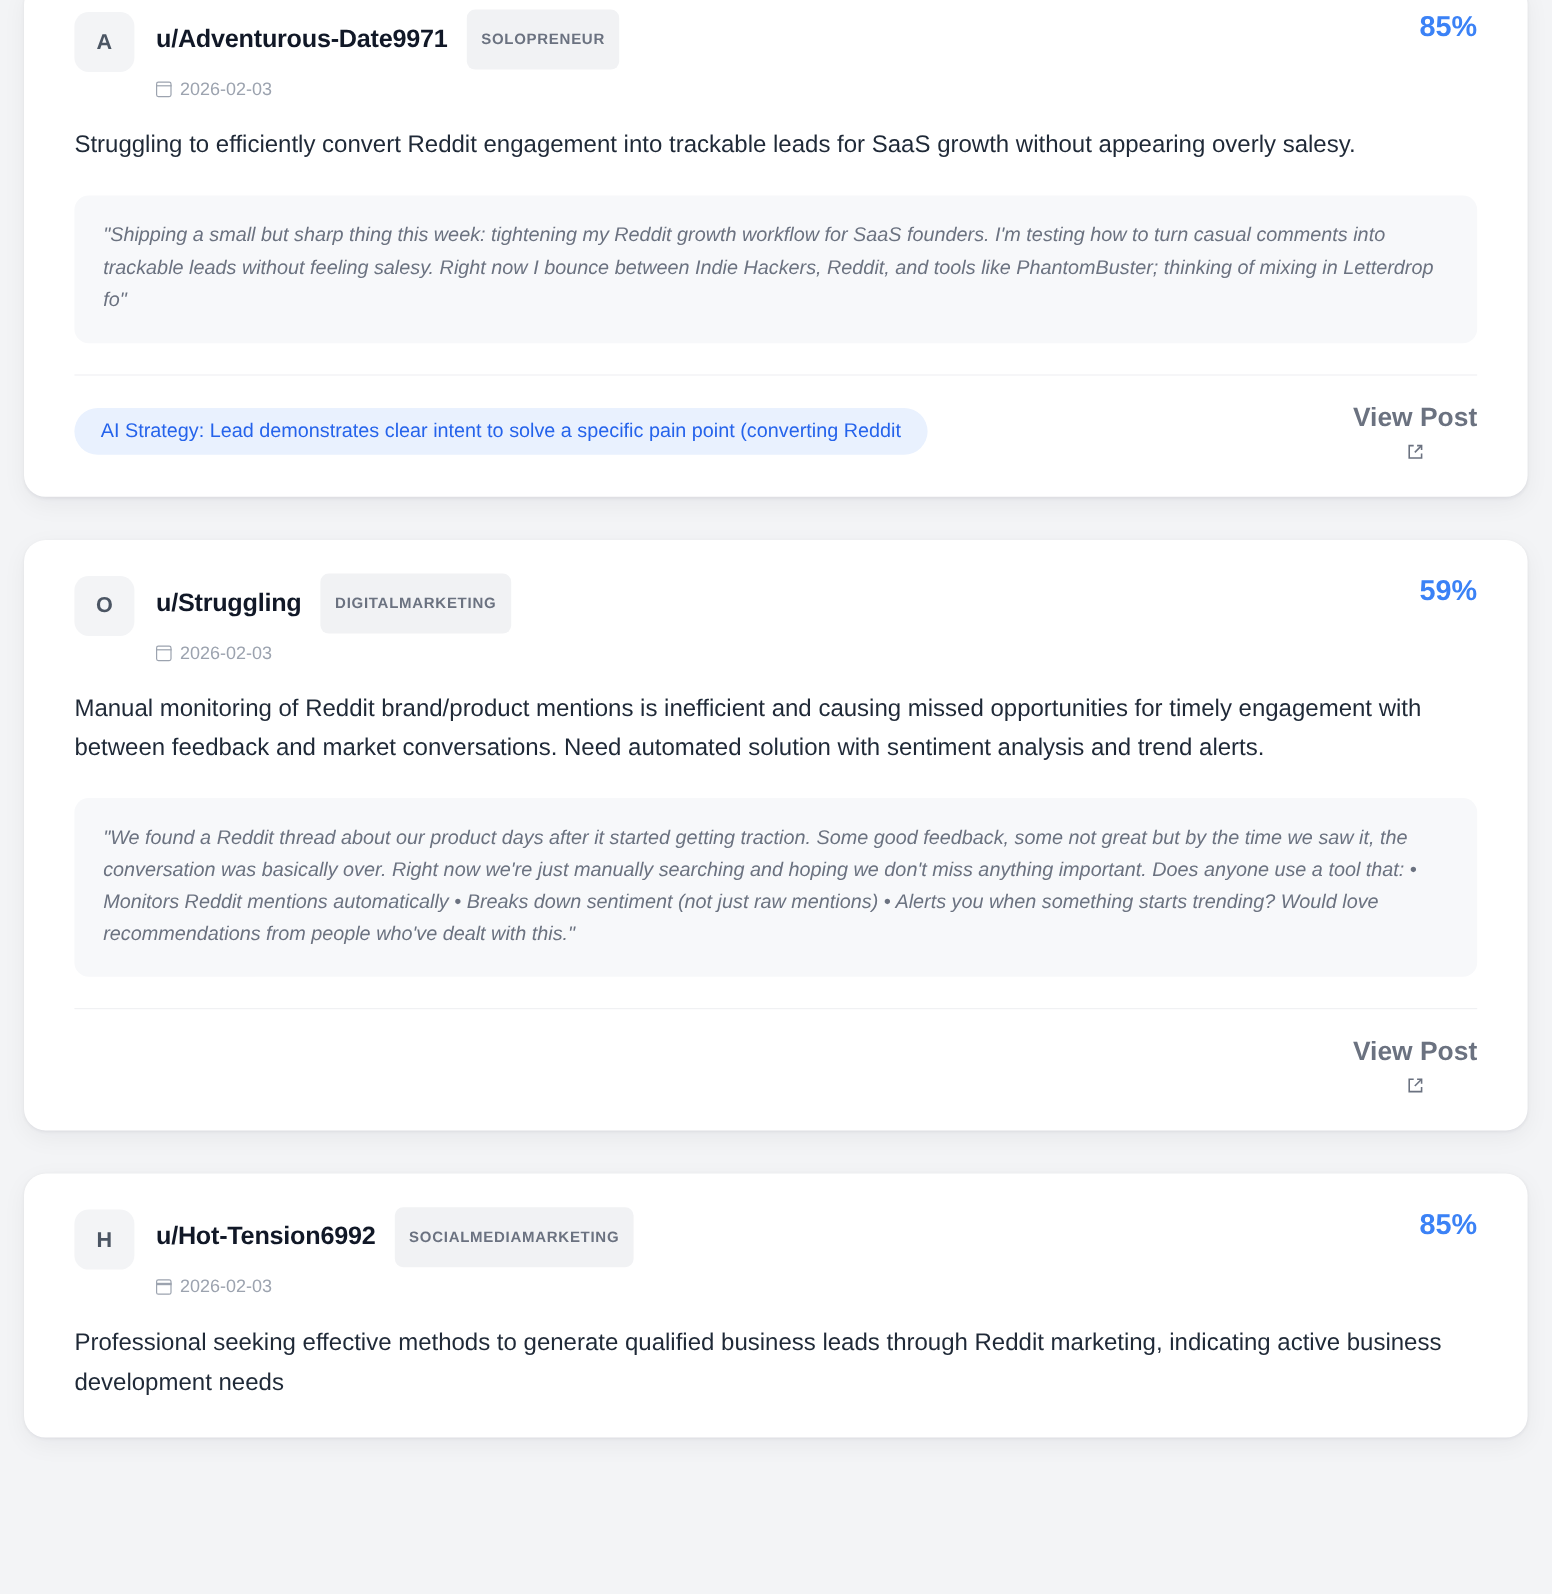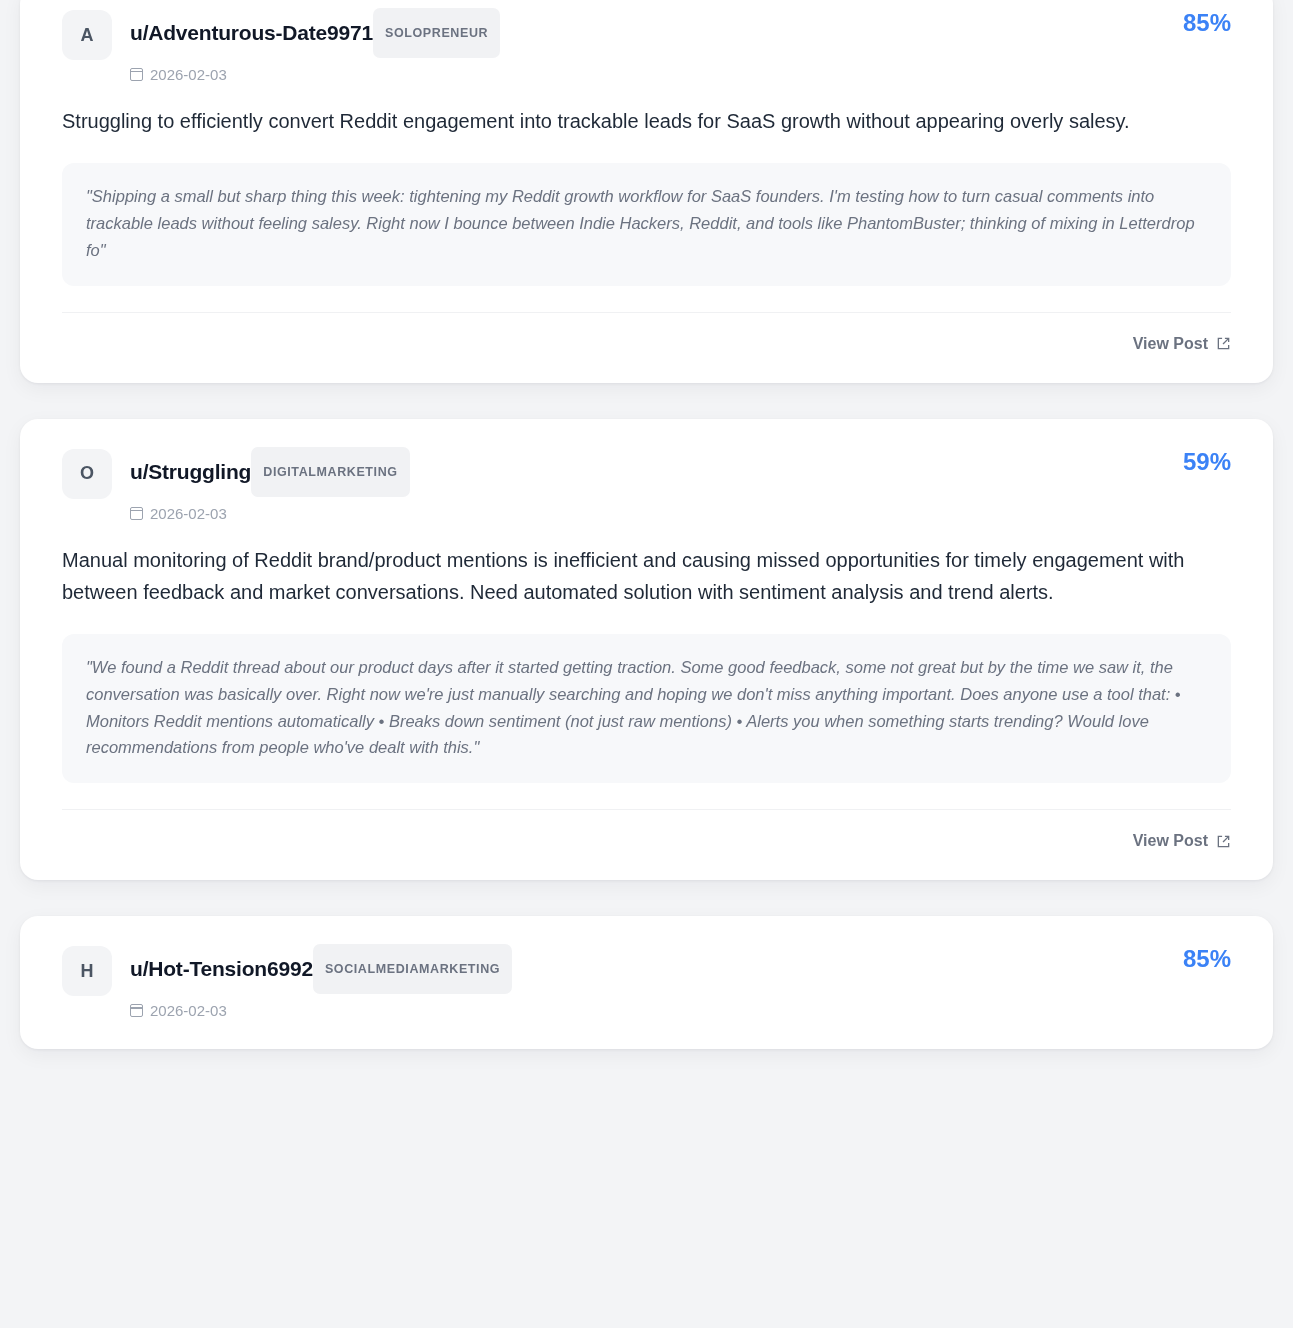--- a/index.html
+++ b/index.html
@@ -48,20 +48,21 @@
     flex: 0 0 auto;
     margin-top: 2px;
   }
   .head-main {
     flex: 1 1 auto;
     min-width: 0;
   }
   .title-row {
     display: flex;
     align-items: center;
+    gap: 16px;
   }
   .username {
     font-size: 21px;
     font-weight: 700;
     color: #111827;
     letter-spacing: -0.2px;
   }
   .subreddit-badge {
     display: inline-block;
     background: #f1f2f4;
@@ -142,23 +143,24 @@
     white-space: nowrap;
     overflow: hidden;
     text-overflow: clip;
   }
   .view-post {
     margin-left: auto;
     display: flex;
     align-items: center;
     gap: 8px;
     color: #6b7280;
-    font-size: 16px;
+    font-size: 22px;
     font-weight: 600;
     cursor: pointer;
+    flex-direction: column;
   }
   .ext-icon svg { display: block; }
   .card-last {
     margin-bottom: 0;
   }
 </style>
 </head>
 <body>
 
 <div id="root">
@@ -174,20 +176,21 @@
         <div class="date-row">
           <span class="cal-icon"></span>
           <span>2026-02-03</span>
         </div>
       </div>
       <div class="score">85%</div>
     </div>
     <div class="summary">Struggling to efficiently convert Reddit engagement into trackable leads for SaaS growth without appearing overly salesy.</div>
     <div class="quote-box">"Shipping a small but sharp thing this week: tightening my Reddit growth workflow for SaaS founders. I'm testing how to turn casual comments into trackable leads without feeling salesy. Right now I bounce between Indie Hackers, Reddit, and tools like PhantomBuster; thinking of mixing in Letterdrop fo"</div>
     <div class="card-footer">
+      <div class="ai-strategy">AI Strategy: Lead demonstrates clear intent to solve a specific pain point (converting Reddit</div>
       <div class="view-post">
         <span>View Post</span>
         <span class="ext-icon">
           <svg width="15" height="15" viewBox="0 0 16 16" fill="none" stroke="#6b7280" stroke-width="1.4">
             <path d="M6.5 2.5H2.5v11h11v-4"></path>
             <path d="M9.5 2.5h4v4"></path>
             <path d="M13.5 2.5L7.5 8.5"></path>
           </svg>
         </span>
       </div>
@@ -233,15 +236,16 @@
           <span class="username">u/Hot-Tension6992</span>
           <span class="subreddit-badge">SOCIALMEDIAMARKETING</span>
         </div>
         <div class="date-row">
           <span class="cal-icon"></span>
           <span>2026-02-03</span>
         </div>
       </div>
       <div class="score">85%</div>
     </div>
+    <div class="summary">Professional seeking effective methods to generate qualified business leads through Reddit marketing, indicating active business development needs</div>
   </div>
 
 </div>
 
 </body></html>

